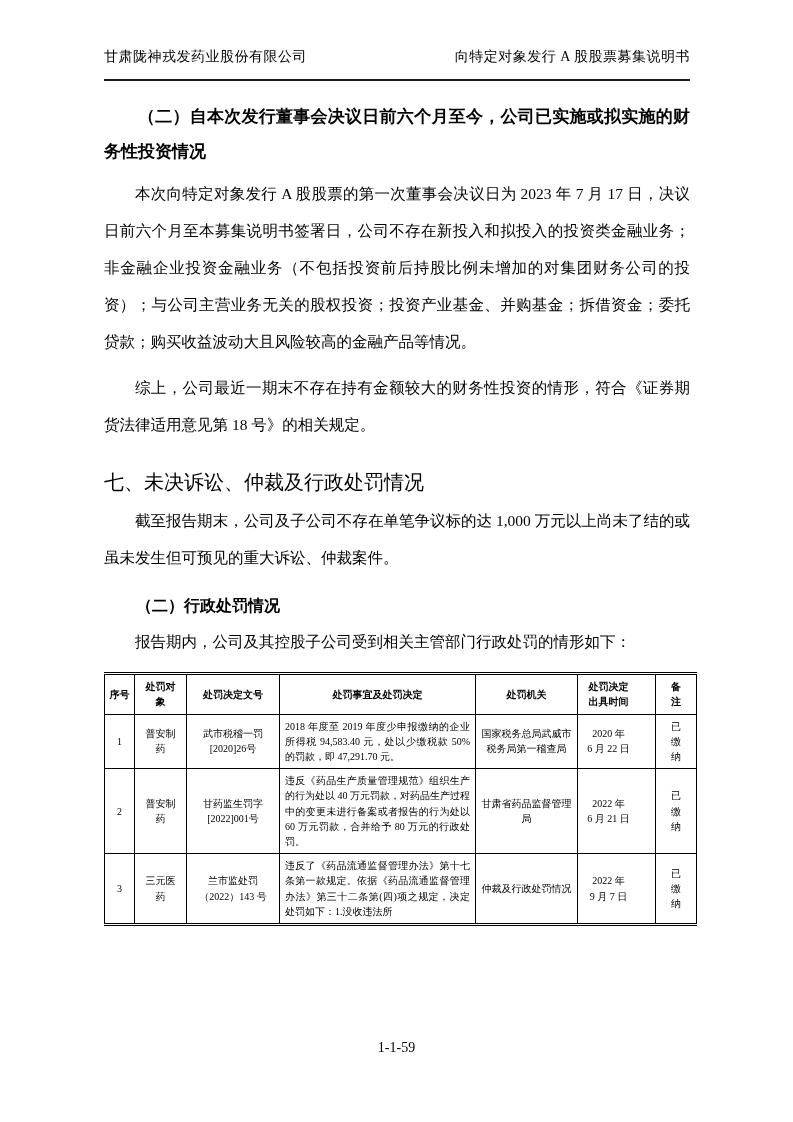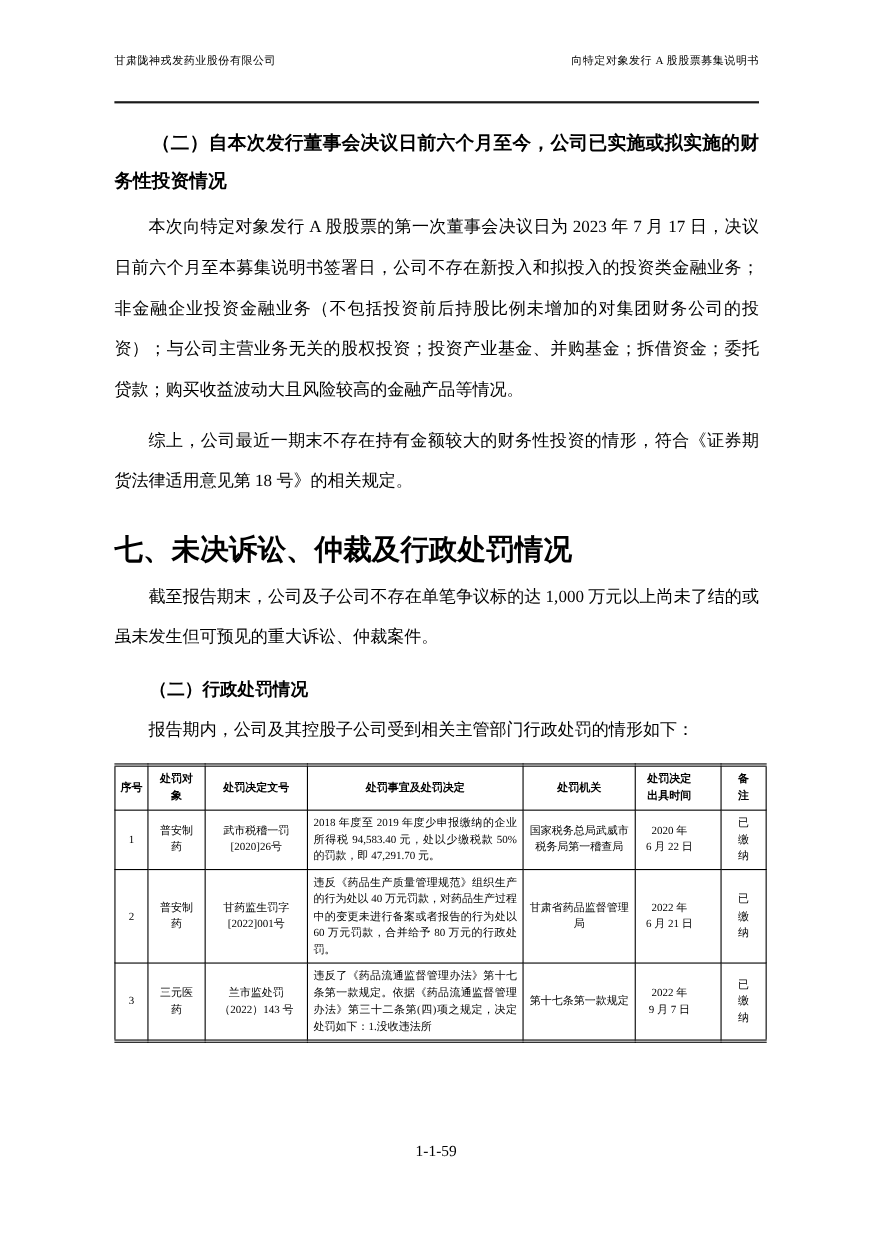--- a/index.html
+++ b/index.html
@@ -10,35 +10,35 @@
     color: #000;
   }
   .page {
     position: relative;
     width: 793px; height: 1122px;
     padding: 48px 103px 0 104px;
   }
   
   .doc-header {
     display: flex; justify-content: space-between; align-items: flex-end;
-    font-size: 10px; letter-spacing: 0.5px;
-    padding-bottom: 30px;
+    font-size: 14px; letter-spacing: 0.5px;
+    padding-bottom: 13px;
     border-bottom: 2px solid #1a1a1a;
     text-align: right;
   }
   
   .h-sub {
     font-family: "Liberation Sans", sans-serif;
     font-weight: 700; font-size: 17px; line-height: 2.05;
     text-indent: 2em; text-align: justify;
     margin-top: 19px;
   }
   .h-main {
     font-family: "Liberation Sans", sans-serif;
-    font-weight: 700; font-size: 26px; line-height: 1.5;
+    font-weight: 400; font-size: 20px; line-height: 1.5;
     margin-top: 24px;
   }
   .h-sub2 {
     font-family: "Liberation Sans", sans-serif;
     font-weight: 700; font-size: 16px; line-height: 1.6;
     text-indent: 2em;
     margin-top: 17px;
   }
   
   p.body-para {
@@ -141,21 +141,21 @@
         <td class="c-org">甘肃省药品监督管理局</td>
         <td class="c-date">2022 年
 6 月 21 日</td>
         <td class="c-note">已缴纳</td>
       </tr>
       <tr>
         <td class="c-seq">3</td>
         <td class="c-obj">三元医药</td>
         <td class="c-doc">兰市监处罚（2022）143 号</td>
         <td class="c-matter">违反了《药品流通监督管理办法》第十七条第一款规定。依据《药品流通监督管理办法》第三十二条第(四)项之规定，决定处罚如下：1.没收违法所</td>
-        <td class="c-org">第十七条第一款规定</td>
+        <td class="c-org">仲裁及行政处罚情况</td>
         <td class="c-date">2022 年
 9 月 7 日</td>
         <td class="c-note">已缴纳</td>
       </tr>
     </tbody>
   </table>
 
   <div class="doc-footer">1-1-59</div>
 
 </div>

